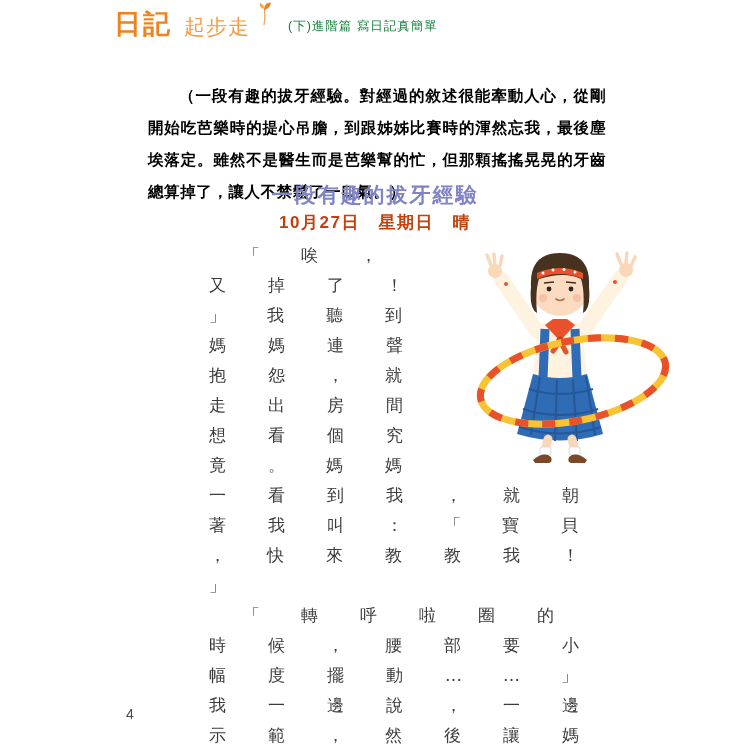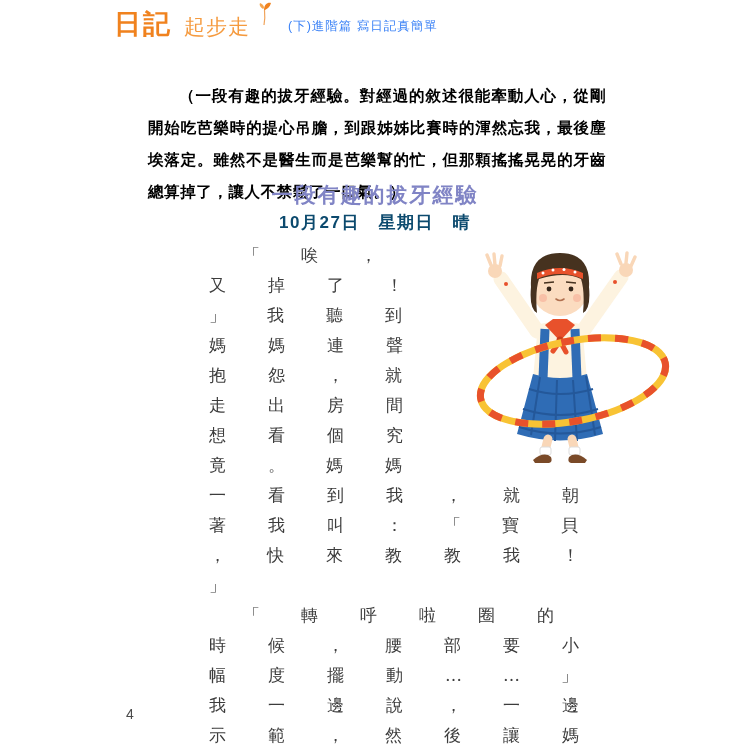--- a/index.html
+++ b/index.html
@@ -5,35 +5,35 @@
   html,body{margin:0;padding:0;}
   body{
     width:750px;height:750px;background:#ffffff;position:relative;
     font-family:"Liberation Sans",sans-serif;overflow:hidden;
   }
   
   .hdr{position:absolute;left:114px;top:0;display:flex;align-items:flex-end;}
   .logo-main{font-size:27px;font-weight:bold;color:#f0821e;letter-spacing:2px;line-height:1;}
   .logo-rest{font-size:21px;color:#f59a3e;letter-spacing:1px;line-height:1.1;margin-left:12px;}
   .bird{margin:0 4px 8px 6px;}
-  .hdr-sub{font-size:12.5px;color:#3b82f6;margin:0 0 3px 10px;letter-spacing:1px;}
+  .hdr-sub{font-size:12.5px;color:#15803d;margin:0 0 3px 10px;letter-spacing:1px;}
   
   .comment-top{
     position:absolute;left:148px;top:80px;width:458px;
     color:#000000;font-size:15.5px;line-height:32px;font-weight:bold;
     text-indent:2em;letter-spacing:0.6px;text-align:justify;
   }
   
   .diary-title{
     position:absolute;left:0;right:0;top:181px;text-align:center;
     color:#8084c5;font-size:21px;font-weight:bold;letter-spacing:2px;
   }
   .diary-date{
     position:absolute;left:0;right:0;top:211px;text-align:center;
-    color:#0c4a6e;font-size:17px;font-weight:bold;letter-spacing:1.5px;
+    color:#c2410c;font-size:17px;font-weight:bold;letter-spacing:1.5px;
   }
   
   .body-block{
     position:absolute;left:175px;top:241px;width:420px;
     font-family:"DejaVu Serif","Liberation Serif",serif;color:#3c3c3c;
   }
   .body-block p{margin:0;padding:0;line-height:30px;text-indent:34px;text-align:justify;}
   .zi{display:inline-flex;align-items:flex-start;white-space:nowrap;}
   .han{font-size:17px;line-height:20px;}
   .zy{

